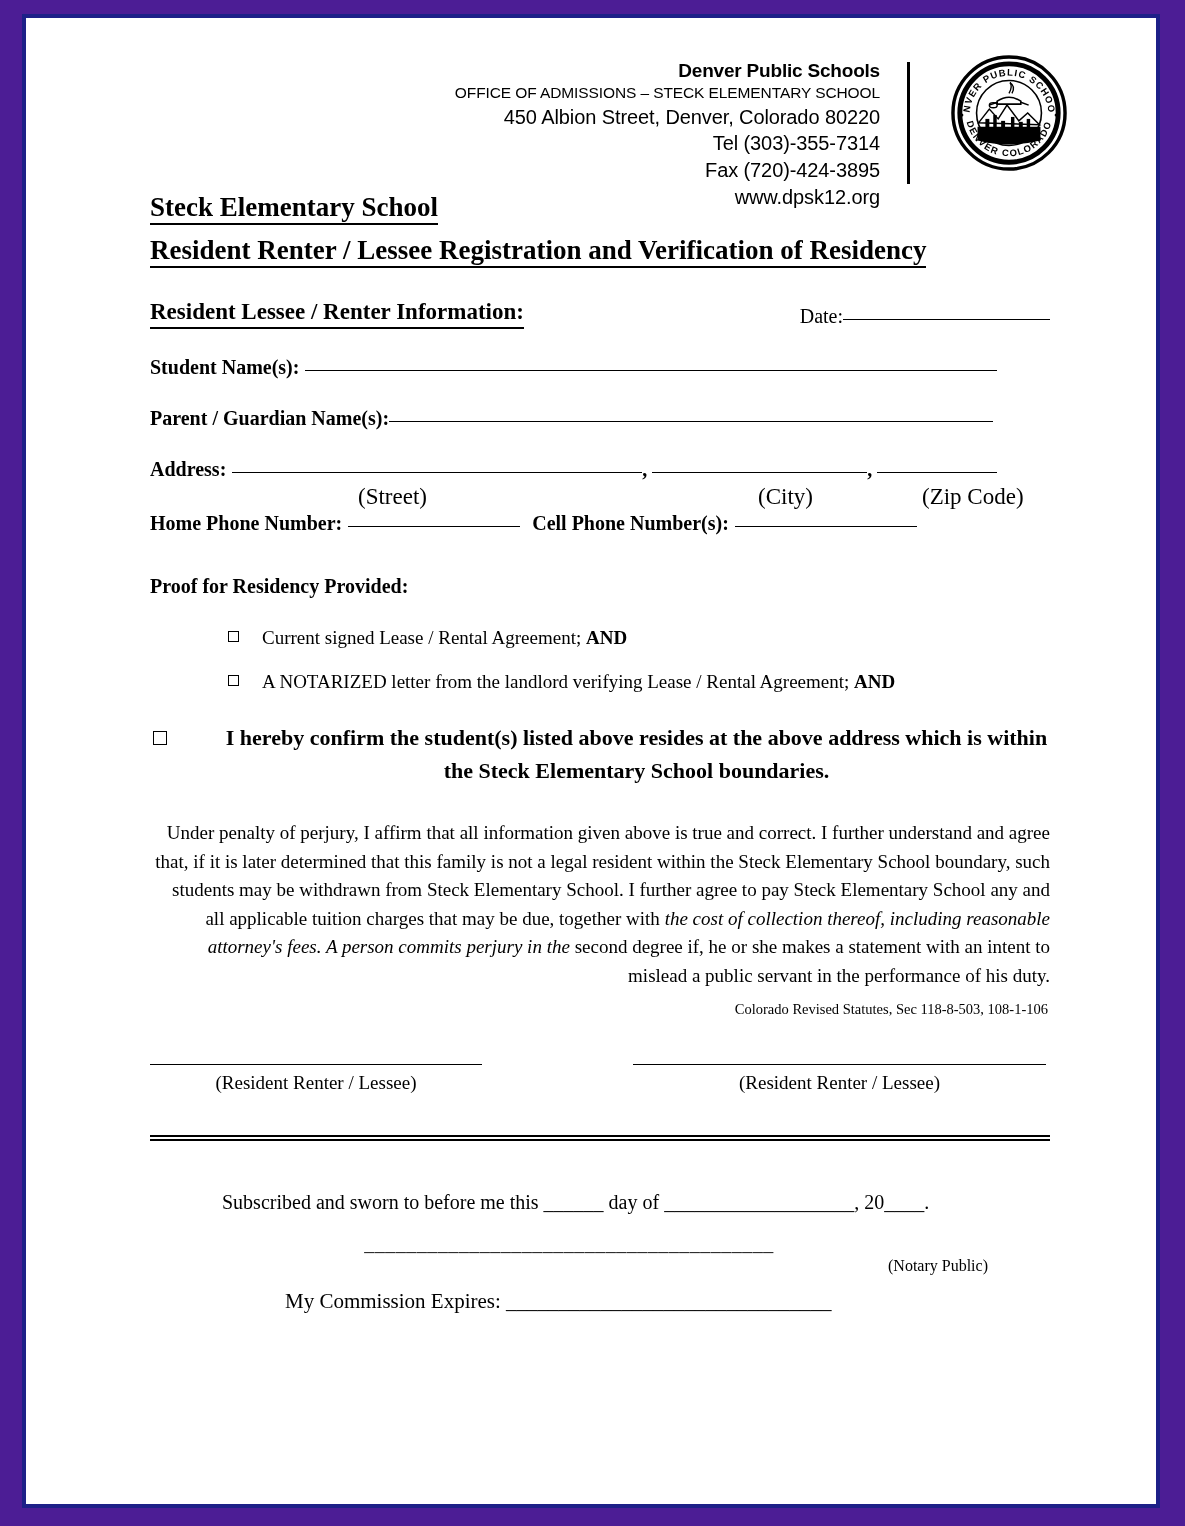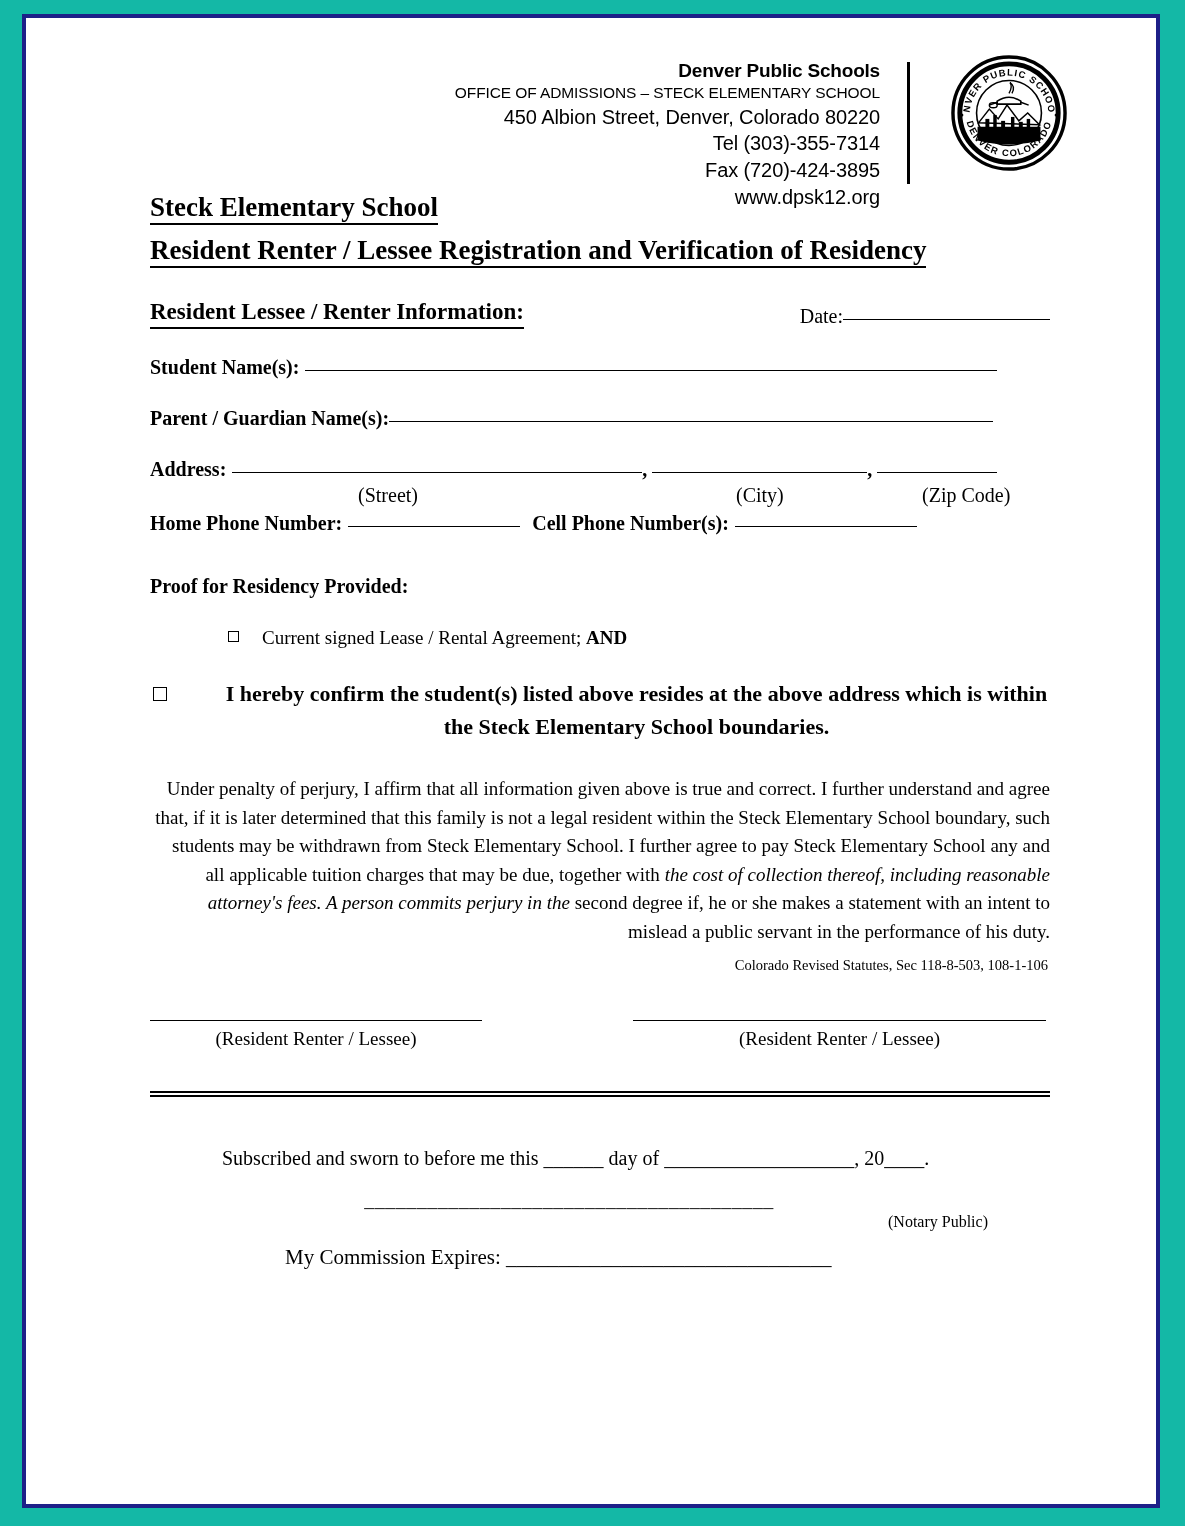--- a/index.html
+++ b/index.html
@@ -15,21 +15,21 @@
     color: #000;
     overflow: hidden;
   }
 
   
   .page-outer {
     position: absolute;
     left: 0; top: 0;
     width: 1185px;
     height: 1526px;
-    background: #14b8a6;
+    background: #4c1d95;
   }
   .page-border {
     position: absolute;
     left: 22px; top: 14px;
     width: 1138px;
     height: 1494px;
     border: 4px solid #1d2088;
     background: #ffffff;
     box-sizing: border-box;
   }
@@ -159,21 +159,21 @@
   .rule {
     display: inline-block;
     border-bottom: 1.6px solid #000;
     vertical-align: 3px;
   }
 
   
   .addr-labels {
     position: relative;
     height: 26px;
-    font-size: 20px;
+    font-size: 23px;
     font-weight: normal;
     margin-top: 2px;
   }
   .addr-labels span { position: absolute; }
 
   .phone-row {
     margin-top: 2px;
     font-size: 20px;
     font-weight: bold;
     white-space: nowrap;
@@ -384,34 +384,38 @@
         <div class="field-row">
           <span>Parent / Guardian Name(s):</span><span class="rule" style="width:604px;"></span>
         </div>
 
         <div class="field-row">
           <span>Address:</span><span class="rule" style="width:410px;margin-left:6px;"></span><span>,</span><span class="rule" style="width:215px;margin-left:5px;"></span><span>,</span><span class="rule" style="width:120px;margin-left:5px;"></span>
         </div>
 
         <div class="addr-labels">
           <span style="left:208px;">(Street)</span>
-          <span style="left:586px;">(City)</span>
+          <span style="left:608px;">(City)</span>
           <span style="left:772px;">(Zip Code)</span>
         </div>
 
         <div class="phone-row">
           <span>Home Phone Number:</span><span class="rule" style="width:172px;margin-left:6px;"></span><span style="margin-left:12px;">Cell Phone Number(s):</span><span class="rule" style="width:182px;margin-left:6px;"></span>
         </div>
 
         <div class="proof-head">Proof for Residency Provided:</div>
 
         <div class="proof-list">
           <div class="proof-item">
             <span class="cbox"></span>
             <span>Current signed Lease / Rental Agreement; </span><b>AND</b>
+          </div>
+          <div class="proof-item">
+            <span class="cbox"></span>
+            <span>A NOTARIZED letter from the landlord verifying Lease / Rental Agreement; </span><b>AND</b>
           </div>
         </div>
 
         <div class="confirm">
           <span class="cbox-lg"></span>
           <span>I hereby confirm the student(s) listed above resides at the above address which is within the Steck Elementary School boundaries.</span>
         </div>
 
         <div class="perjury">
           <span>Under penalty of perjury, I affirm that all information given above is true and correct. I further understand and agree that, if it is later determined that this family is not a legal resident within the Steck Elementary School boundary, such students may be withdrawn from Steck Elementary School. I further agree to pay Steck Elementary School any and all applicable tuition charges that may be due, together with </span><i>the cost of collection thereof, including reasonable attorney's fees. A person commits perjury in the</i><span> second degree if, he or she makes a statement with an intent to mislead a public servant in the performance of his duty.</span>

